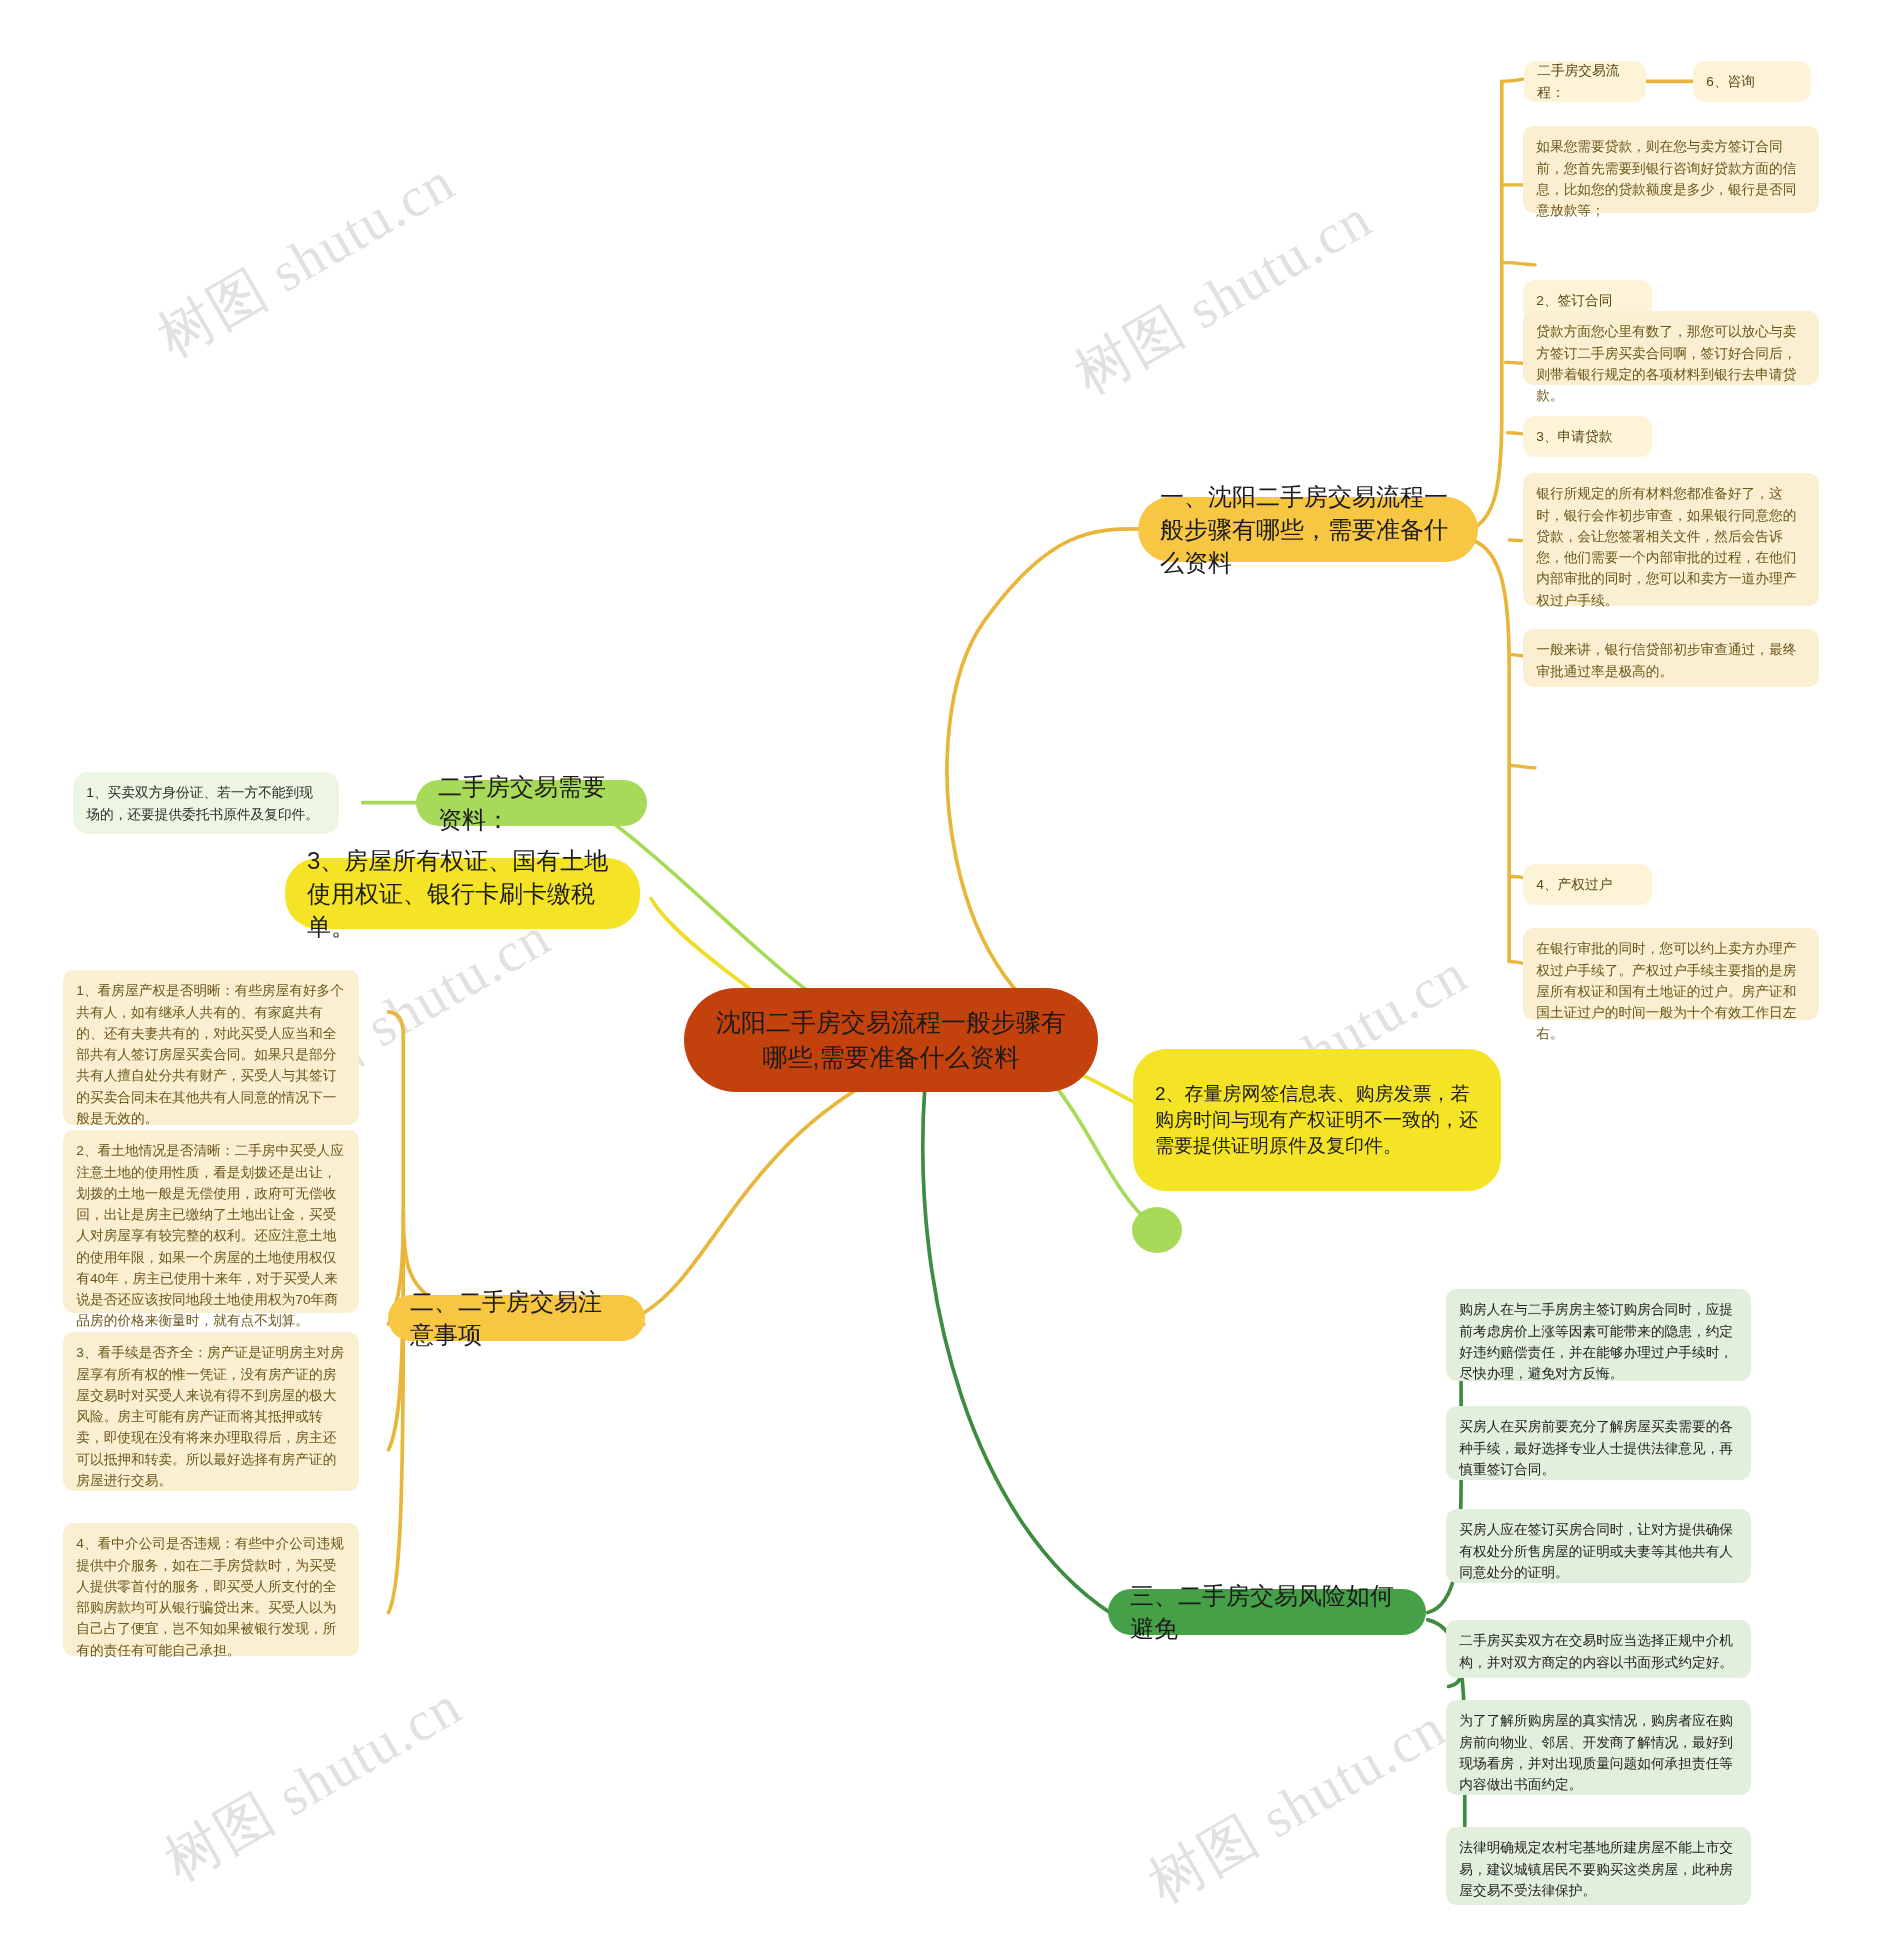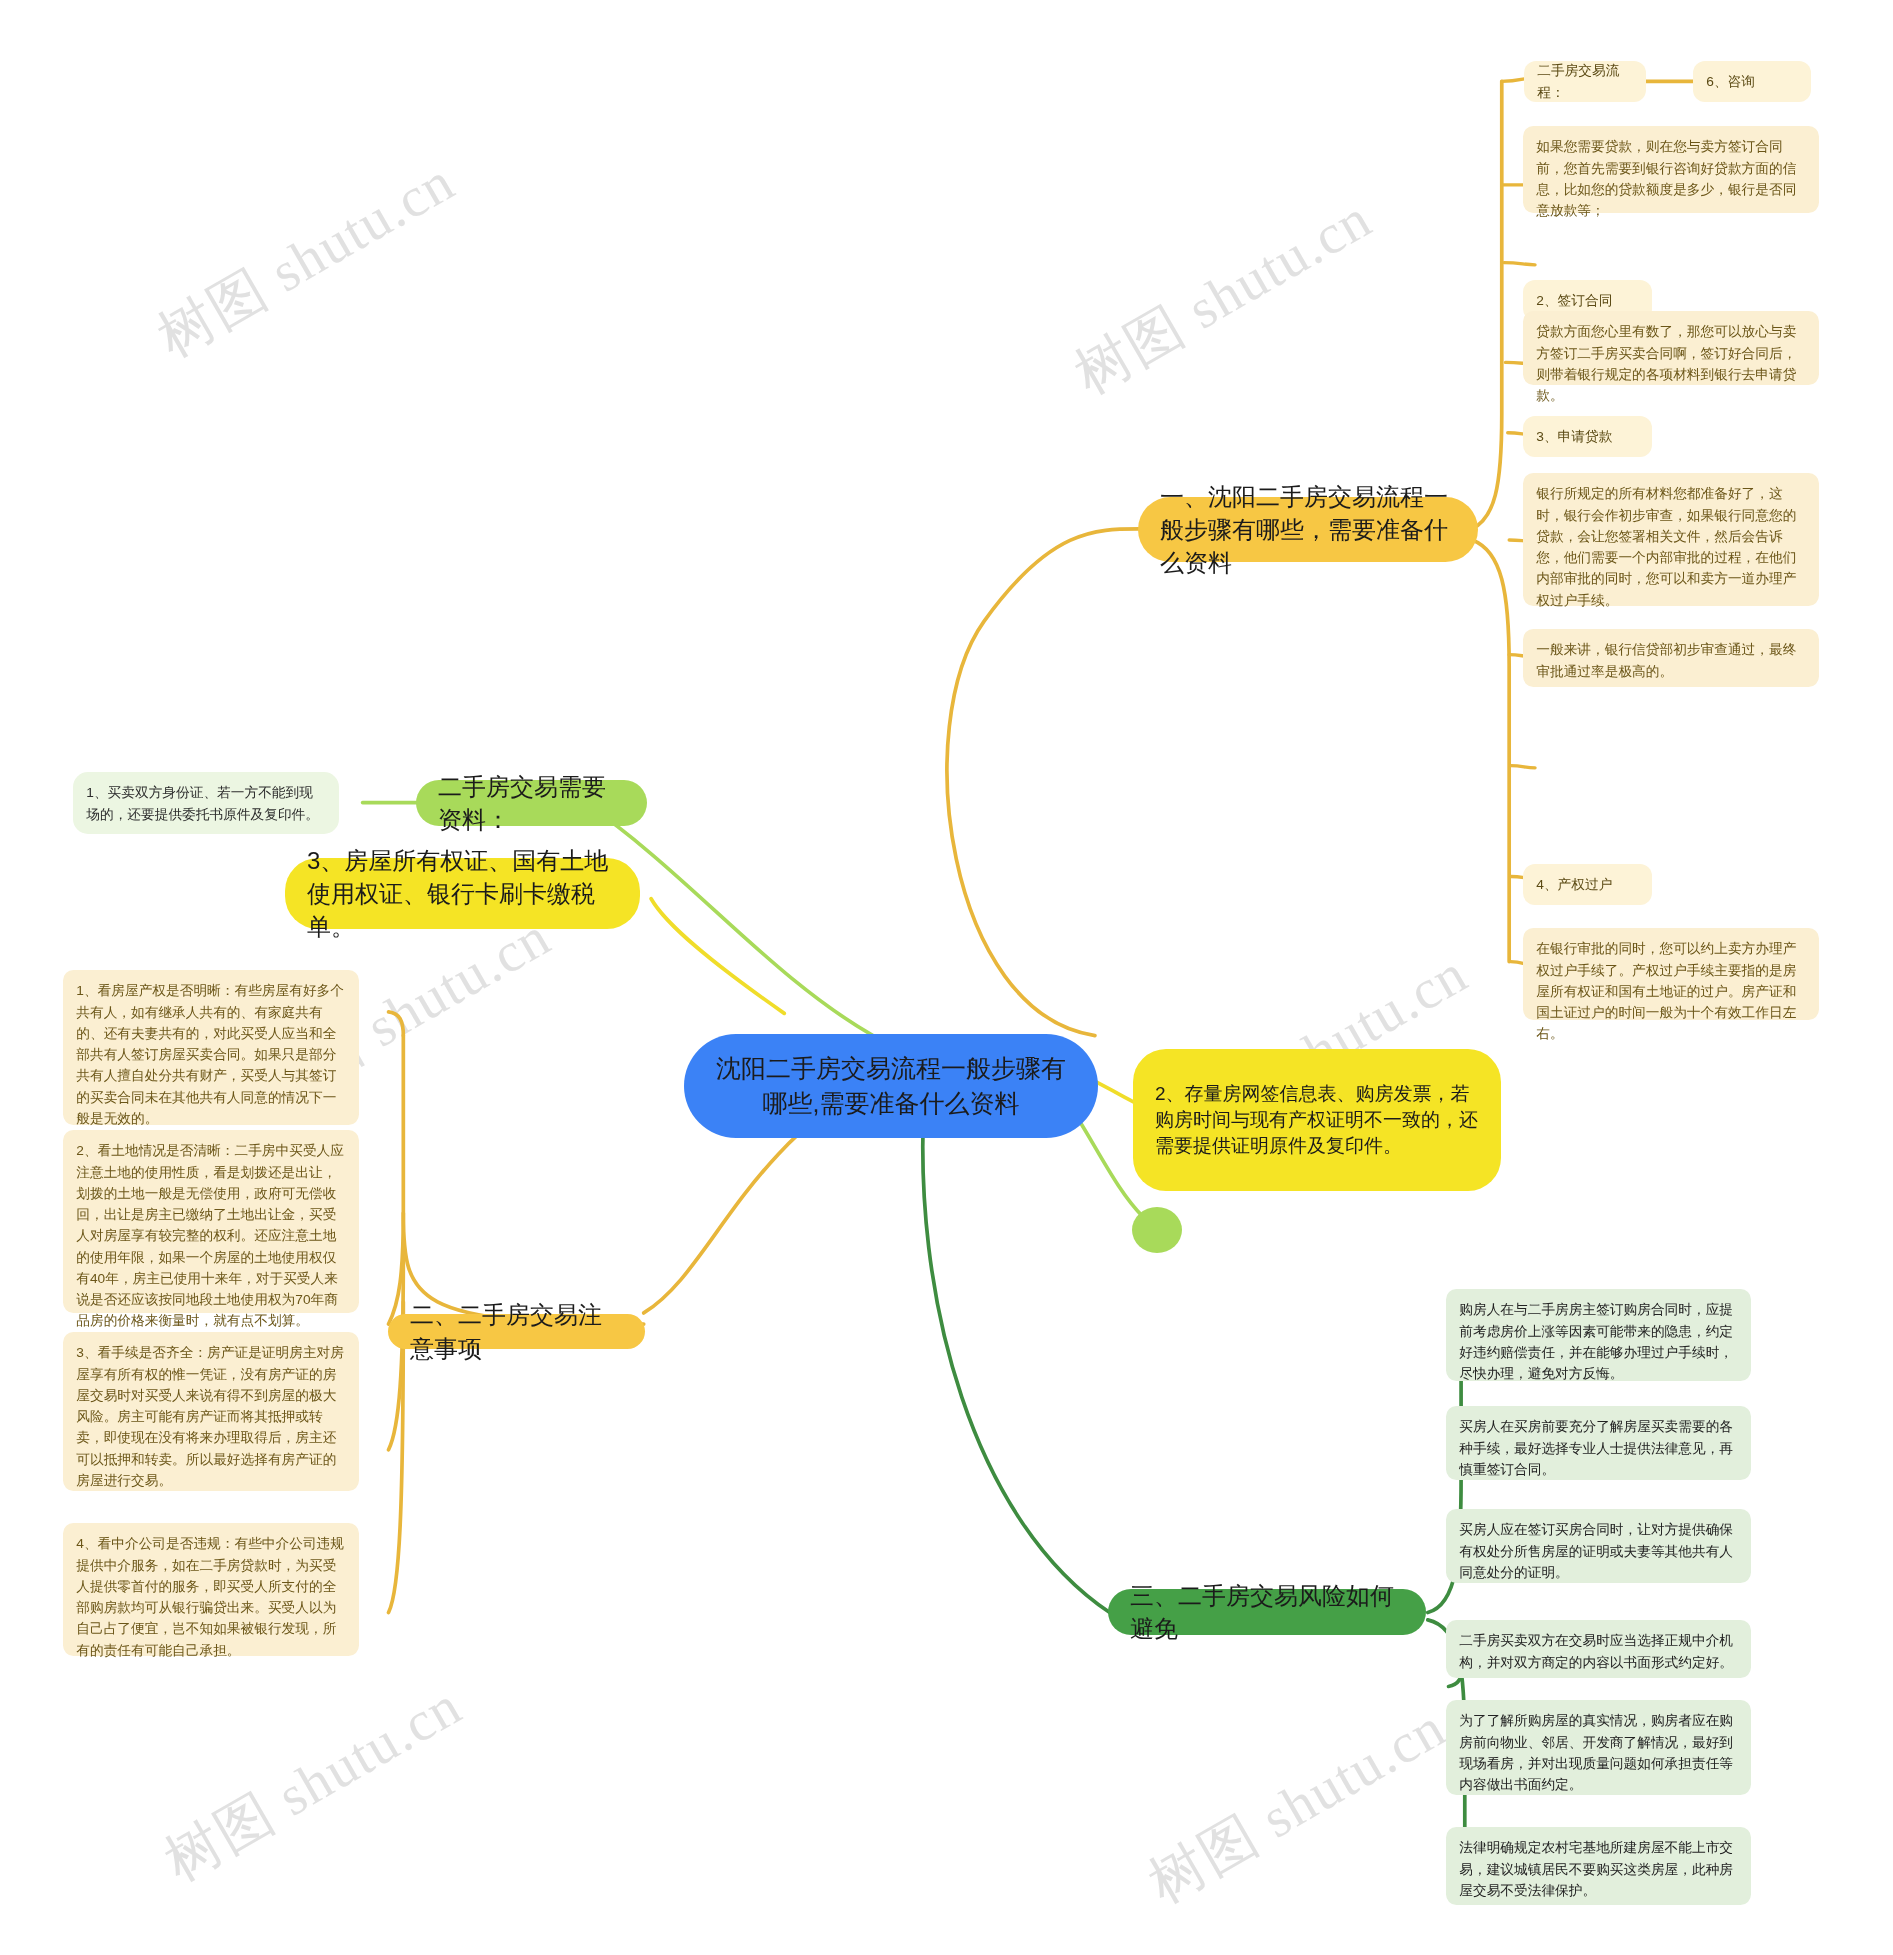--- a/index.html
+++ b/index.html
@@ -29,29 +29,28 @@
     position:absolute;
     box-sizing:border-box;
     display:flex;
     align-items:center;
     white-space:pre-wrap;
     word-break:break-all;
   }
 
   
   .root{
-    background:#3b82f6;
+    background:#c2410c;
     color:#1b1b1b;
     border-radius:52px;
     font-size:25px;
     line-height:1.42;
     padding:18px 28px;
     text-align:center;
     justify-content:center;
-    margin-top:46px;
   }
 
   
   .l1{
     border-radius:33px;
     font-size:24px;
     line-height:1.38;
     padding:12px 22px;
     color:#1b1b1b;
   }
@@ -199,21 +198,21 @@
   <div class="node l1 yellow-bright" style="left:285px;top:858px;width:355px;height:71px;">
     <span class="txt">3、房屋所有权证、国有土地使用权证、银行卡刷卡缴税单。</span>
   </div>
 
   <div class="node l1 yellow-bright" style="left:1133px;top:1049px;width:368px;height:142px;font-size:19px;">
     <span class="txt">2、存量房网签信息表、购房发票，若购房时间与现有产权证明不一致的，还需要提供证明原件及复印件。</span>
   </div>
 
   <div class="node dot" style="left:1132px;top:1207px;width:50px;height:46px;"></div>
 
-  <div class="node l1 yellow" style="left:388px;top:1295px;width:257px;height:35px;margin-top:19px;">
+  <div class="node l1 yellow" style="left:388px;top:1295px;width:257px;height:46px;">
     <span class="txt">二、二手房交易注意事项</span>
   </div>
 
   <div class="node leaf cream2" style="left:63px;top:962px;width:296px;height:155px;margin-top:8px;">
     <span class="txt">1、看房屋产权是否明晰：有些房屋有好多个共有人，如有继承人共有的、有家庭共有的、还有夫妻共有的，对此买受人应当和全部共有人签订房屋买卖合同。如果只是部分共有人擅自处分共有财产，买受人与其签订的买卖合同未在其他共有人同意的情况下一般是无效的。</span>
   </div>
 
   <div class="node leaf cream2" style="left:63px;top:1130px;width:296px;height:183px;">
     <span class="txt">2、看土地情况是否清晰：二手房中买受人应注意土地的使用性质，看是划拨还是出让，划拨的土地一般是无偿使用，政府可无偿收回，出让是房主已缴纳了土地出让金，买受人对房屋享有较完整的权利。还应注意土地的使用年限，如果一个房屋的土地使用权仅有40年，房主已使用十来年，对于买受人来说是否还应该按同地段土地使用权为70年商品房的价格来衡量时，就有点不划算。</span>
   </div>

